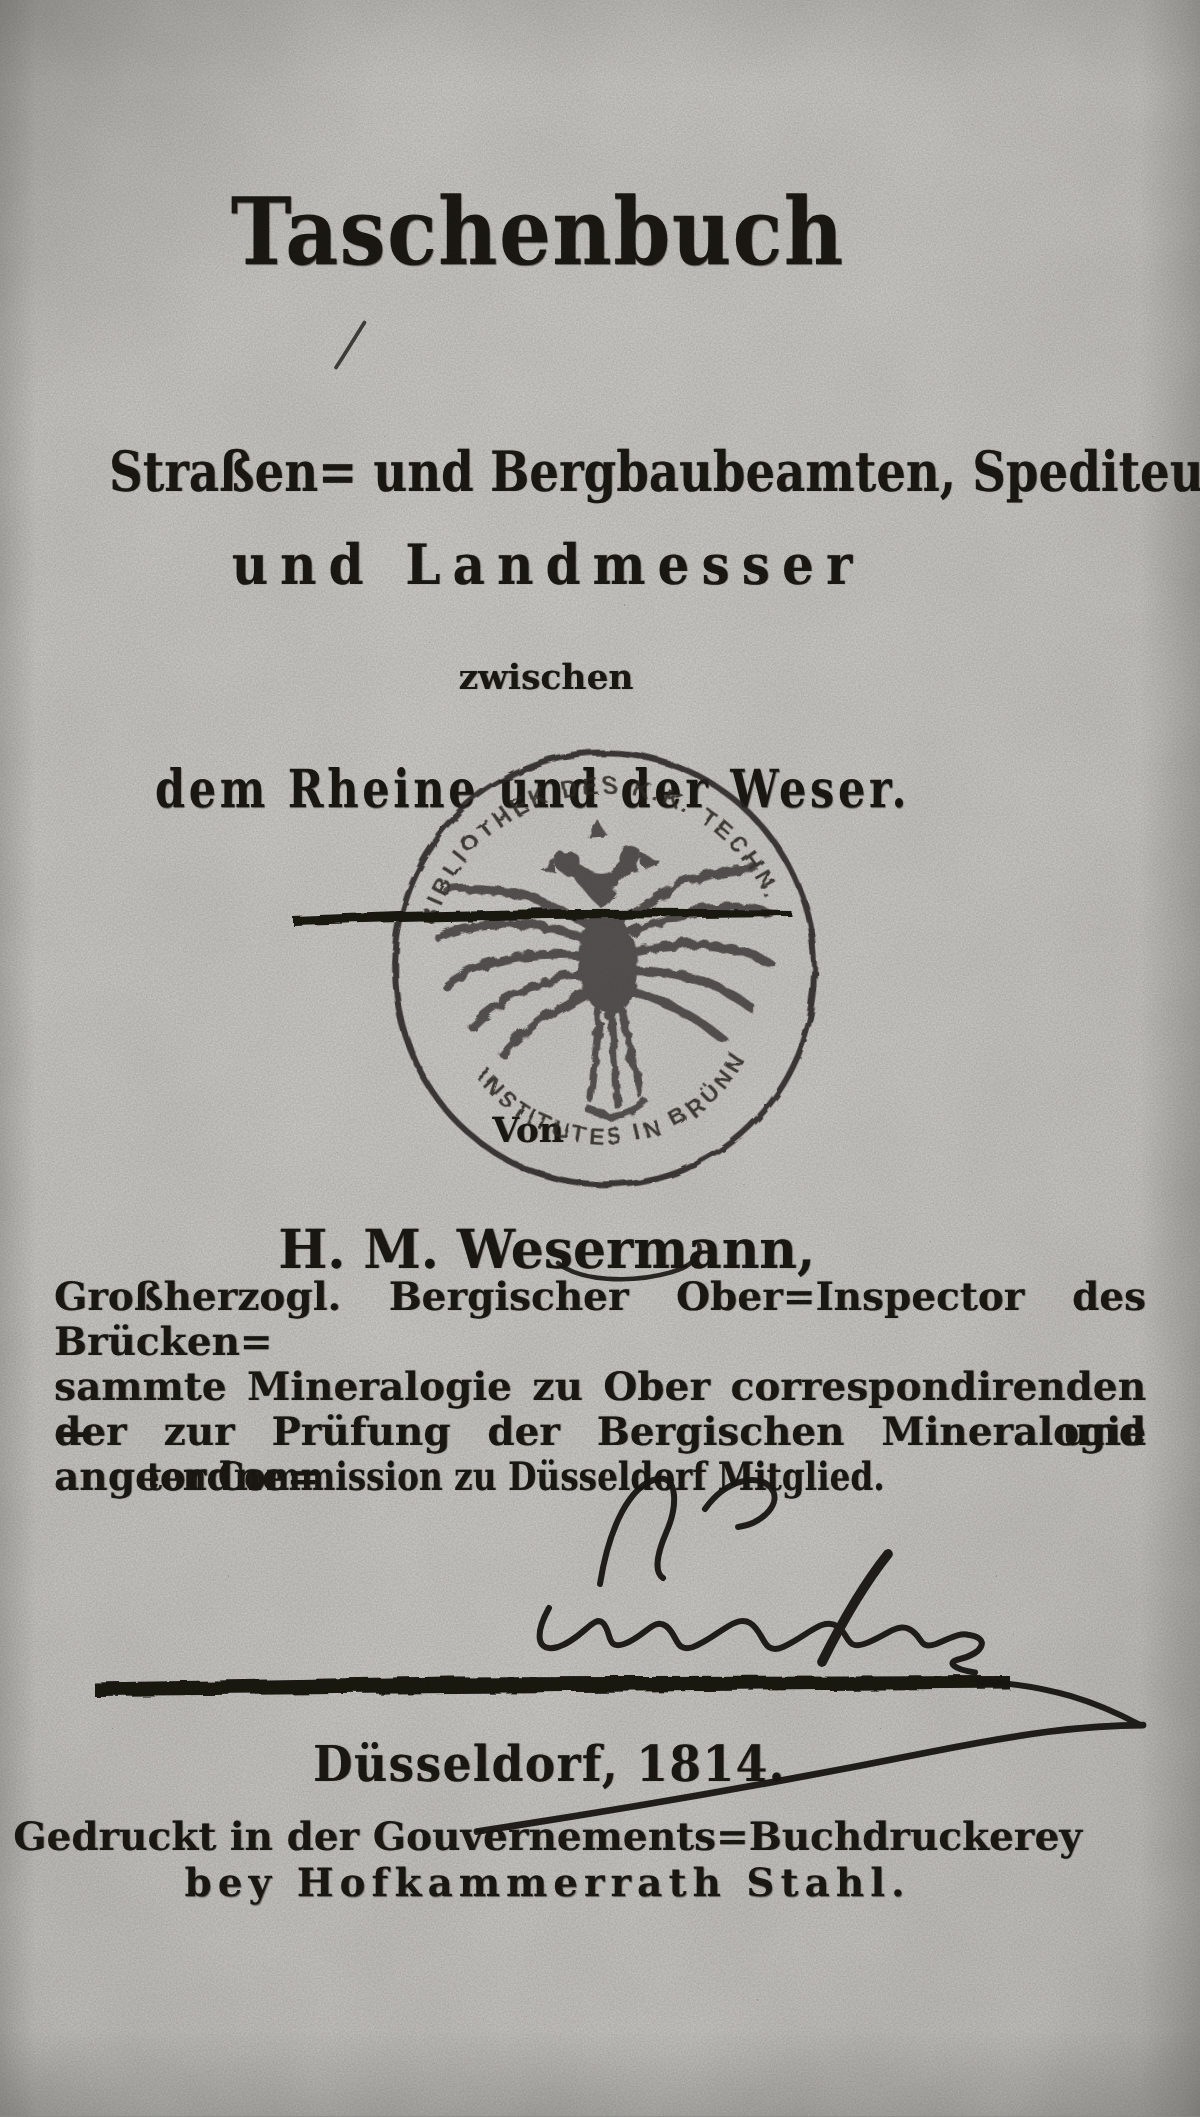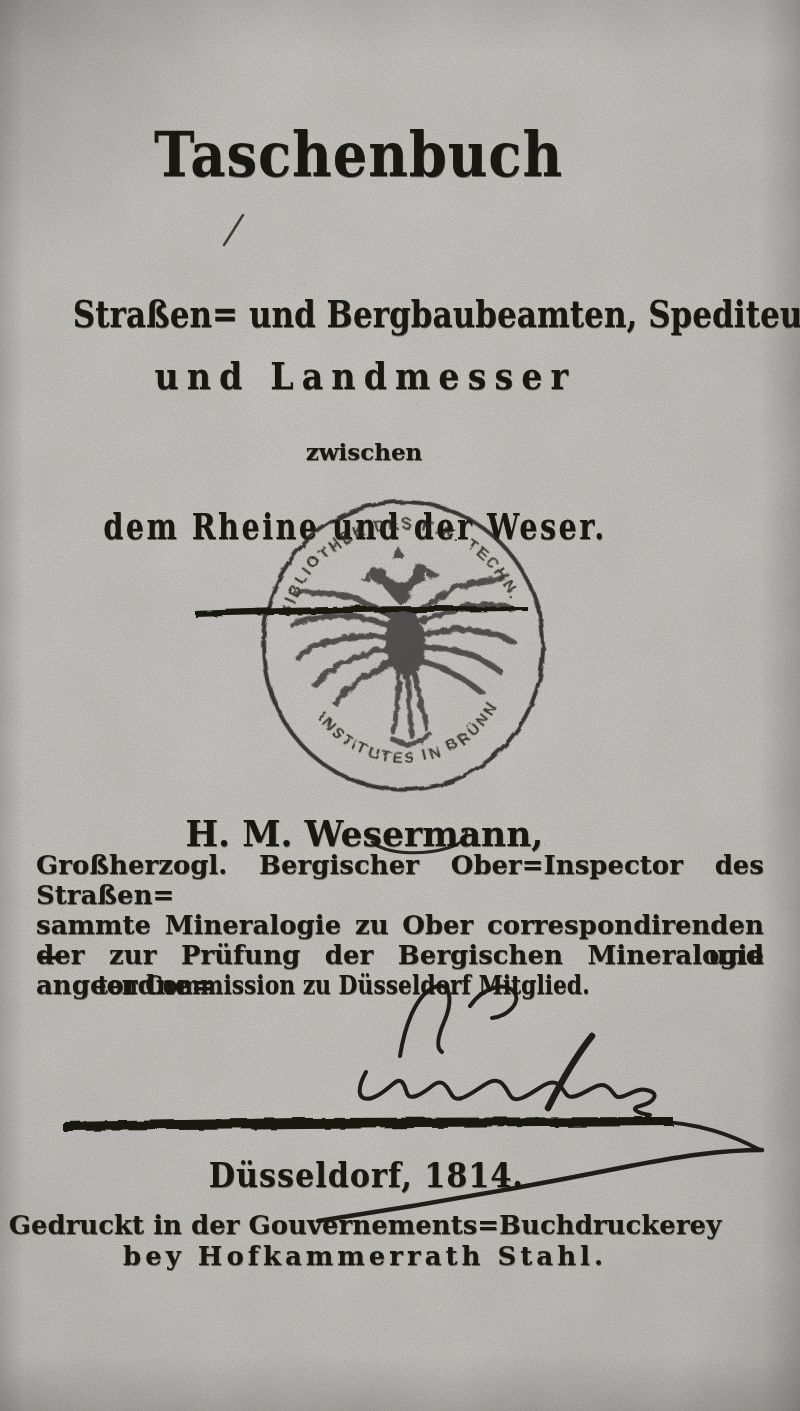--- a/index.html
+++ b/index.html
@@ -81,26 +81,27 @@
   <div class="t-line" style="left:0;top:354px;width:730px;font-size:37px;letter-spacing:9px;">
     <span class="sx" style="transform:scaleX(.9);">und Landmesser</span>
   </div>
 
   <div class="t-line" style="left:0;top:438px;width:728px;font-size:23px;">zwischen</div>
 
   <div class="t-line" style="left:0;top:506px;width:710px;font-size:35px;letter-spacing:3px;">
     <span class="sx" style="transform:scaleX(.82);">dem Rheine und der Weser.</span>
   </div>
 
+  <div class="t-line" style="left:0;top:740px;width:704px;font-size:23px;">Von</div>
 
   <div class="t-line" style="left:0;top:812px;width:728px;font-size:36px;">
     <span class="sx" style="transform:scaleX(.96);">H. M. Wesermann,</span>
   </div>
 
-  <div class="t-line just" style="left:36px;top:850px;width:728px;font-size:26px;">Großherzogl. Bergischer Ober=Inspector des Straßen=</div>
+  <div class="t-line just" style="left:36px;top:850px;width:728px;font-size:26px;">Großherzogl. Bergischer Ober=Inspector des Brücken=</div>
   <div class="t-line just" style="left:36px;top:910px;width:728px;font-size:26px;">sammte Mineralogie zu Ober correspondirenden — und</div>
   <div class="t-line just" style="left:36px;top:940px;width:728px;font-size:26px;">der zur Prüfung der Bergischen Mineralogie angeordne=</div>
   <div class="t-line" style="left:0;top:970px;width:688px;font-size:26px;">
     <span class="sx" style="transform:scaleX(.84);">ten Commission zu Düsseldorf Mitglied.</span>
   </div>
 
   <div class="t-line" style="left:0;top:1156px;width:732px;font-size:33px;letter-spacing:1px;">
     <span class="sx" style="transform:scaleX(.92);">Düsseldorf, 1814.</span>
   </div>
 

